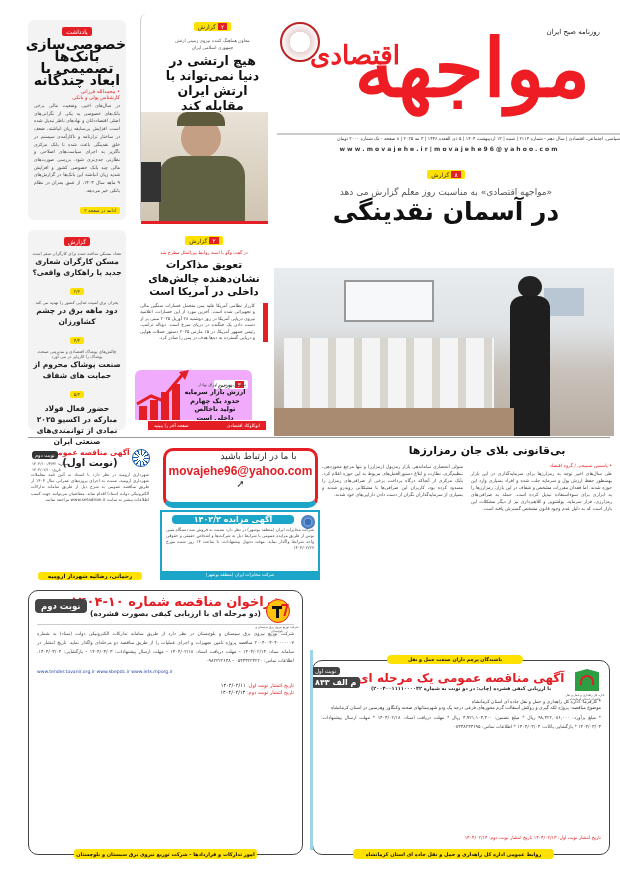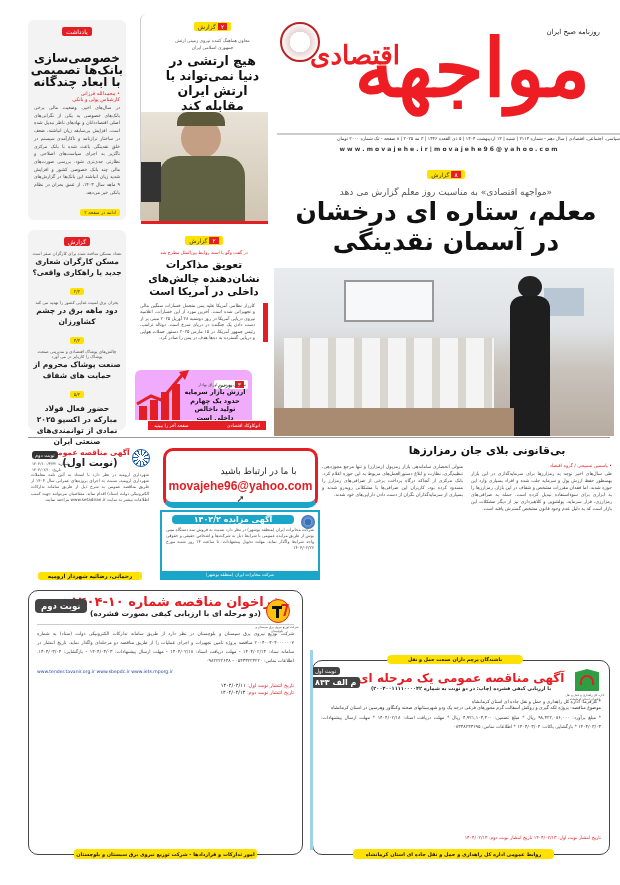--- a/index.html
+++ b/index.html
@@ -26,21 +26,20 @@
   <div class="abs" style="right:0; left:15px; top:133px; height:2px; background:#ccc;"></div>
   <div class="abs" style="right:0; left:15px; top:136px; font-size:4.5px; color:#333; white-space:nowrap; overflow:hidden;">سیاسی، اجتماعی، اقتصادی | سال دهم - شماره ۲۱۱۴ | شنبه | ۱۳ اردیبهشت ۱۴۰۴ | ۵ ذی القعده ۱۴۴۶ | ۳ مه ۲۰۲۵ | ۸ صفحه - تک شماره ۲۰۰۰ تومان</div>
   <div class="abs" style="right:0; left:15px; top:145px; font-size:6px; font-weight:bold; color:#333; direction:ltr; text-align:center; white-space:nowrap; overflow:hidden;">w w w . m o v a j e h e . i r  |  m o v a j e h e 9 6 @ y a h o o . c o m</div>
 </div>
 
 <div class="abs" style="left:272px; top:160px; width:348px; height:280px;">
   <div class="center" style="margin-top:2px;">
     <span class="tag"><span class="num">۸</span><span>گزارش</span></span>
   </div>
   <div class="center gray-text" style="font-size:9px; margin-top:6px;">«مواجهه اقتصادی» به مناسبت روز معلم گزارش می دهد</div>
-  <div class="center" style="font-size:25px; font-weight:bold; line-height:30px; color:#111;">معلم، ستاره ای درخشان</div>
   <div class="center" style="font-size:25px; font-weight:bold; line-height:30px; color:#111;">در آسمان نقدینگی</div>
 
   <div style="position:absolute; left:2px; right:6px; top:108px; height:168px; background:linear-gradient(180deg,#e9ecef 0%,#dfe3e6 35%,#c9c3bc 60%,#b7aba0 100%); overflow:hidden;">
     <div style="position:absolute; left:70px; top:12px; width:90px; height:42px; background:#f7f8f9; border:2px solid #999;"></div>
     <div style="position:absolute; right:30px; top:20px; width:40px; height:28px; background:#b9c7d4;"></div>
     <div style="position:absolute; right:72px; top:8px; width:24px; height:22px; border-radius:50%; background:#222;"></div>
     <div style="position:absolute; right:64px; top:28px; width:40px; height:140px; background:#1e1e1e; border-radius:12px 12px 0 0;"></div>
     <div style="position:absolute; left:10px; top:70px; width:210px; height:98px; background:repeating-linear-gradient(90deg,#f4f4f4 0 18px,#d9d5cf 18px 26px);"></div>
     <div style="position:absolute; left:0; top:140px; width:240px; height:28px; background:#a88b70;"></div>
   </div>
@@ -83,21 +82,21 @@
   <div style="position:absolute; right:6px; top:12px; font-size:4px; color:#444;">سازمان بورس و اوراق بهادار</div>
   <div style="position:absolute; right:6px; top:18px; width:62px; text-align:center; font-size:6.5px; font-weight:bold; line-height:8.5px; color:#111;">ارزش بازار سرمایه حدود یک چهارم تولید ناخالص داخلی است</div>
 </div>
 <div class="abs" style="left:148px; top:421px; width:118px; height:9px; background:#e31e24; color:#fff; font-size:4.5px; display:flex; justify-content:space-between; align-items:center; padding:0 6px;">
   <span>انوکاوکاد اقتصادی</span>
   <span>صفحه آخر را ببینید</span>
 </div>
 
 <div class="abs" style="left:28px; top:20px; width:98px; height:200px; background:#f3f3f3; border-radius:6px;">
   <div class="center" style="margin-top:-1px;"><span class="tag" style="background:#e31e24; color:#fff;">یادداشت</span></div>
-  <div class="center" style="font-size:12px; font-weight:bold; line-height:12px; margin-top:14px; color:#111;">خصوصی‌سازی بانک‌ها تصمیمی با ابعاد چندگانه</div>
+  <div class="center" style="font-size:14px; font-weight:bold; line-height:12px; margin-top:0; color:#111;">خصوصی‌سازی بانک‌ها تصمیمی با ابعاد چندگانه</div>
   <div class="red" style="font-size:5px; margin:2px 6px 0;">• محمدالله فرزانی</div>
   <div class="red" style="font-size:5px; margin:0 6px;">کارشناس پولی و بانکی</div>
   <div class="small" style="margin:2px 6px 0; font-size:4.6px; line-height:7.7px;">در سال‌های اخیر، وضعیت مالی برخی بانک‌های خصوصی به یکی از نگرانی‌های اصلی اقتصاددانان و نهادهای ناظر تبدیل شده است. افزایش بی‌سابقه زیان انباشته، ضعف در ساختار ترازنامه و ناکارآمدی سیستم در خلق نقدینگی باعث شده تا بانک مرکزی ناگزیر به اجرای سیاست‌های اصلاحی و نظارتی جدی‌تری شود. بررسی صورت‌های مالی چند بانک خصوصی کشور و افزایش شدید زیان انباشته این بانک‌ها در گزارش‌های ۹ ماهه سال ۱۴۰۳، از عمق بحران در نظام بانکی خبر می‌دهد.</div>
   <div style="margin:3px 6px 0;"><span class="tag" style="font-size:4.5px;">ادامه در صفحه ۲</span></div>
 </div>
 
 <div class="abs" style="left:28px; top:230px; width:98px; height:200px; background:#f3f3f3; border-radius:6px;">
   <div class="center" style="margin-top:-1px;"><span class="tag" style="background:#e31e24; color:#fff;">گزارش</span></div>
   <div class="center" style="margin-top:3px;">
     <div style="font-size:4.3px; color:#555;">تعداد مسکن ساخته شده برای کارگران صفر است</div>
@@ -129,21 +128,21 @@
       <div class="red" style="font-size:4.6px; margin-bottom:2px;">• یاسمین تسبیحی / گروه اقتصاد</div>
       <div class="small" style="font-size:4.6px; line-height:7px;">طی سال‌های اخیر توجه به رمزارزها برای سرمایه‌گذاری در این بازار بهمنظور حفظ ارزش پول و سرمایه جلب شده و افراد بسیاری وارد این حوزه شدند. اما فقدان مقررات مشخص و شفاف در این بازار، رمزارزها را به ابزاری برای سوءاستفاده تبدیل کرده است. حمله به صرافی‌های رمزارزی، فرار سرمایه، پولشویی و کلاهبرداری نیز از دیگر مشکلات این بازار است که به دلیل عدم وجود قانون مشخص گسترش یافته است.</div>
     </div>
     <div style="flex:1;">
       <div class="small" style="font-size:4.6px; line-height:7px;">متولی انحصاری ساماندهی بازار رمزپول (رمزارز) و تنها مرجع مجوزدهی، تنظیم‌گری، نظارت و ابلاغ دستورالعمل‌های مربوط به این حوزه اعلام کرد. بانک مرکزی از آنجاکه درگاه پرداخت برخی از صرافی‌های رمزارز را مسدود کرده بود، کاربران این صرافی‌ها با مشکلاتی روبه‌رو شدند و بسیاری از سرمایه‌گذاران نگران از دست دادن دارایی‌های خود شدند.</div>
     </div>
   </div>
 </div>
 
 <div class="abs" style="left:163px; top:448px; width:155px; height:60px; border:3px solid #e31e24; border-bottom:6px solid #1aa5c9; border-radius:10px; background:#fff;">
-  <div class="center" style="font-family:'DejaVu Serif',serif; font-size:9px; margin-top:15px;padding-left:36px;">با ما در ارتباط باشید</div>
+  <div class="center" style="font-family:'DejaVu Serif',serif; font-size:9px; margin-top:0;padding-left:36px;">با ما در ارتباط باشید</div>
   <div class="center red" style="font-family:'Liberation Sans',sans-serif; font-weight:bold; font-size:12px; direction:ltr; margin-top:3px;">movajehe96@yahoo.com</div>
   <div class="center" style="font-size:10px; color:#333; margin-top:0;">➚</div>
 </div>
 
 <div class="abs" style="left:160px; top:510px; width:160px; height:70px; border:2px solid #1aa5c9; background:#fff;">
   <div style="margin:3px 24px 0 10px; background:#1aa5c9; color:#fff; font-size:8px; font-weight:bold; text-align:center; border-radius:4px;">آگهی مزایده ۱۴۰۲/۲</div>
   <div style="position:absolute; right:3px; top:3px; width:14px; height:14px; border-radius:50%; background:radial-gradient(circle,#3b6fb6 30%,#7aa4d8 31%,#3b6fb6 70%);"></div>
   <div class="small" style="margin:3px 4px 0; font-size:4.2px; line-height:6px;">شرکت مخابرات ایران (منطقه یوشهر) در نظر دارد نسبت به فروش سه دستگاه مینی بوس از طریق مزایده عمومی با شرایط ذیل به شرکت‌ها و اشخاص حقیقی و حقوقی واجد شرایط واگذار نماید. مهلت تحویل پیشنهادات: تا ساعت ۱۴ روز شنبه مورخ ۱۴۰۴/۰۲/۲۷</div>
   <div style="position:absolute; left:0; right:0; bottom:0; background:#1aa5c9; color:#fff; font-size:4.3px; text-align:center; padding:1px 0;">شرکت مخابرات ایران (منطقه بوشهر)</div>
 </div>

